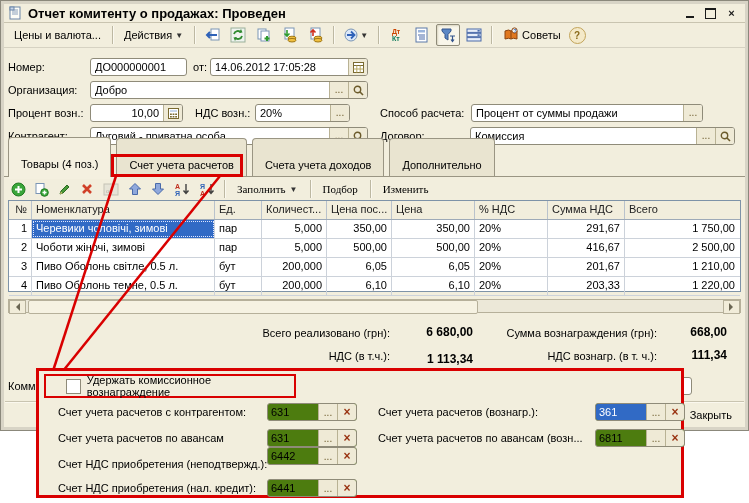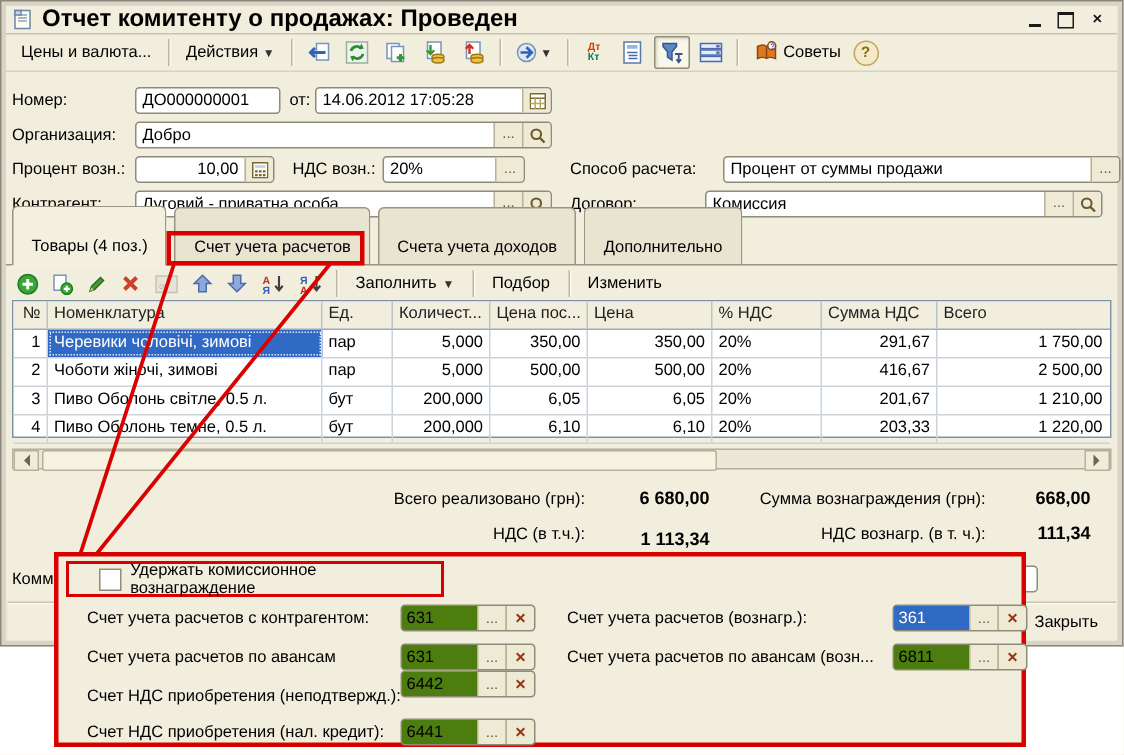--- a/index.html
+++ b/index.html
@@ -4,21 +4,21 @@
 <style>
   html,body{margin:0;padding:0;width:749px;height:503px;overflow:hidden;background:#fff;
     font-family:"Liberation Sans",sans-serif;font-size:11px;color:#000;}
   .abs{position:absolute;}
   
   .window{position:absolute;left:0;top:0;width:749px;height:431px;background:#f2eedd;
     box-shadow:inset 0 0 0 1px #8b887b, inset 0 0 0 4px #d8d4c6;z-index:1;}
   
   .titlebar{position:absolute;left:4px;top:4px;right:4px;height:18px;display:flex;align-items:center;
     gap:6px;padding-left:4px;border-bottom:1px solid #c9c4b0;background:#f2eedd;}
-  .titlebar .ttl{font-weight:bold;font-size:16px;}
+  .titlebar .ttl{font-weight:bold;font-size:13px;}
   .wbtns{margin-left:auto;display:flex;gap:6px;padding-right:6px;}
   .wbtn{width:15px;height:13px;display:flex;align-items:center;justify-content:center;cursor:default;color:#1a1a1a;font-weight:bold;}
   .glyph-min{display:inline-block;width:8px;border-bottom:2px solid #1a1a1a;height:8px;}
   .glyph-max{display:inline-block;width:9px;height:8px;border:1px solid #1a1a1a;border-top-width:2px;}
   
   .toolbar{position:absolute;left:4px;top:23px;right:4px;height:24px;display:flex;align-items:center;
     gap:2px;padding-left:4px;border-bottom:1px solid #d6d2c2;}
   .tbtn{display:flex;align-items:center;gap:3px;padding:2px 5px;border:1px solid transparent;border-radius:2px;}
   .tsep{width:1px;height:18px;background:#bdb8a2;margin:0 3px;box-shadow:1px 0 0 #fbf9f0;}
   .ibtn{width:22px;height:20px;display:flex;align-items:center;justify-content:center;border:1px solid transparent;border-radius:2px;}
@@ -37,21 +37,21 @@
   .fld .b{width:18px;background:#efead6;border-left:1px solid #b9b294;color:#6b5a2a;text-align:center;
     font-size:10px;line-height:16px;display:flex;align-items:center;justify-content:center;}
   
   .tabs{position:absolute;left:8px;top:157px;height:19px;display:flex;align-items:flex-end;gap:5px;z-index:2;}
   .tab{padding:20px 12px 2px 12px;border:1px solid #9a9583;border-bottom:none;border-radius:4px 4px 0 0;
     background:#e9e4d0;height:15px;line-height:13px;}
   .tab.active{background:#f4f0e0;height:17px;font-weight:normal;position:relative;top:1px;box-shadow:0 2px 0 #f4f0e0;}
   .tabline{position:absolute;left:4px;right:4px;top:176px;height:1px;background:#9a9583;z-index:1;}
   
   .tbl-toolbar{position:absolute;left:8px;top:179px;right:8px;height:20px;display:flex;align-items:center;gap:3px;}
-  .tbl-toolbar .txt{padding:1px 6px;display:flex;align-items:center;gap:4px;}
+  .tbl-toolbar .txt{padding:1px 6px;display:flex;align-items:center;gap:4px;font-family:Liberation Serif, serif;}
   
   .tbl{position:absolute;left:8px;top:200px;width:733px;height:92px;background:#fff;border:1px solid #7e93a8;box-sizing:border-box;}
   .thr{display:flex;height:18px;background:#f2eedd;border-bottom:1px solid #9eaab8;}
   .th{box-sizing:border-box;border-right:1px solid #b9c2cc;padding:2px 4px 0 4px;color:#222;white-space:nowrap;overflow:hidden;}
   .tr{display:flex;height:18px;border-bottom:1px solid #ccd2da;}
   .td{box-sizing:border-box;border-right:1px solid #ccd2da;padding:2px 4px 0 4px;white-space:nowrap;overflow:hidden;}
   .td.num{text-align:right;}
   .td.sel{background:#316ac5;color:#fff;outline:1px dotted #dfe6ff;outline-offset:-2px;}
   .c0{width:23px;text-align:right;} .c1{width:183px;} .c2{width:47px;} .c3{width:65px;} .c4{width:65px;}
   .c5{width:83px;} .c6{width:73px;} .c7{width:77px;} .c8{width:114px;border-right:none;}
@@ -273,21 +273,21 @@
       <span class="b">...</span>
       <span class="b">
         <svg width="11" height="11" viewBox="0 0 11 11">
           <circle cx="4.5" cy="4.5" r="3.2" fill="none" stroke="#6b5a2a" stroke-width="1.4"></circle>
           <line x1="7" y1="7" x2="10" y2="10" stroke="#6b5a2a" stroke-width="1.6"></line>
         </svg>
       </span>
     </div>
 
     <span class="flabel" style="left:380px;top:105px;">Способ расчета:</span>
-    <div class="fld" style="left:482px;top:104px;width:265px;">
+    <div class="fld" style="left:471px;top:104px;width:232px;">
       <span class="v">Процент от суммы продажи</span>
       <span class="b">...</span>
     </div>
     <span class="flabel" style="left:380px;top:128px;">Договор:</span>
     <div class="fld" style="left:470px;top:127px;width:265px;">
       <span class="v">Комиссия</span>
       <span class="b">...</span>
       <span class="b">
         <svg width="11" height="11" viewBox="0 0 11 11">
           <circle cx="4.5" cy="4.5" r="3.2" fill="none" stroke="#6b5a2a" stroke-width="1.4"></circle>

